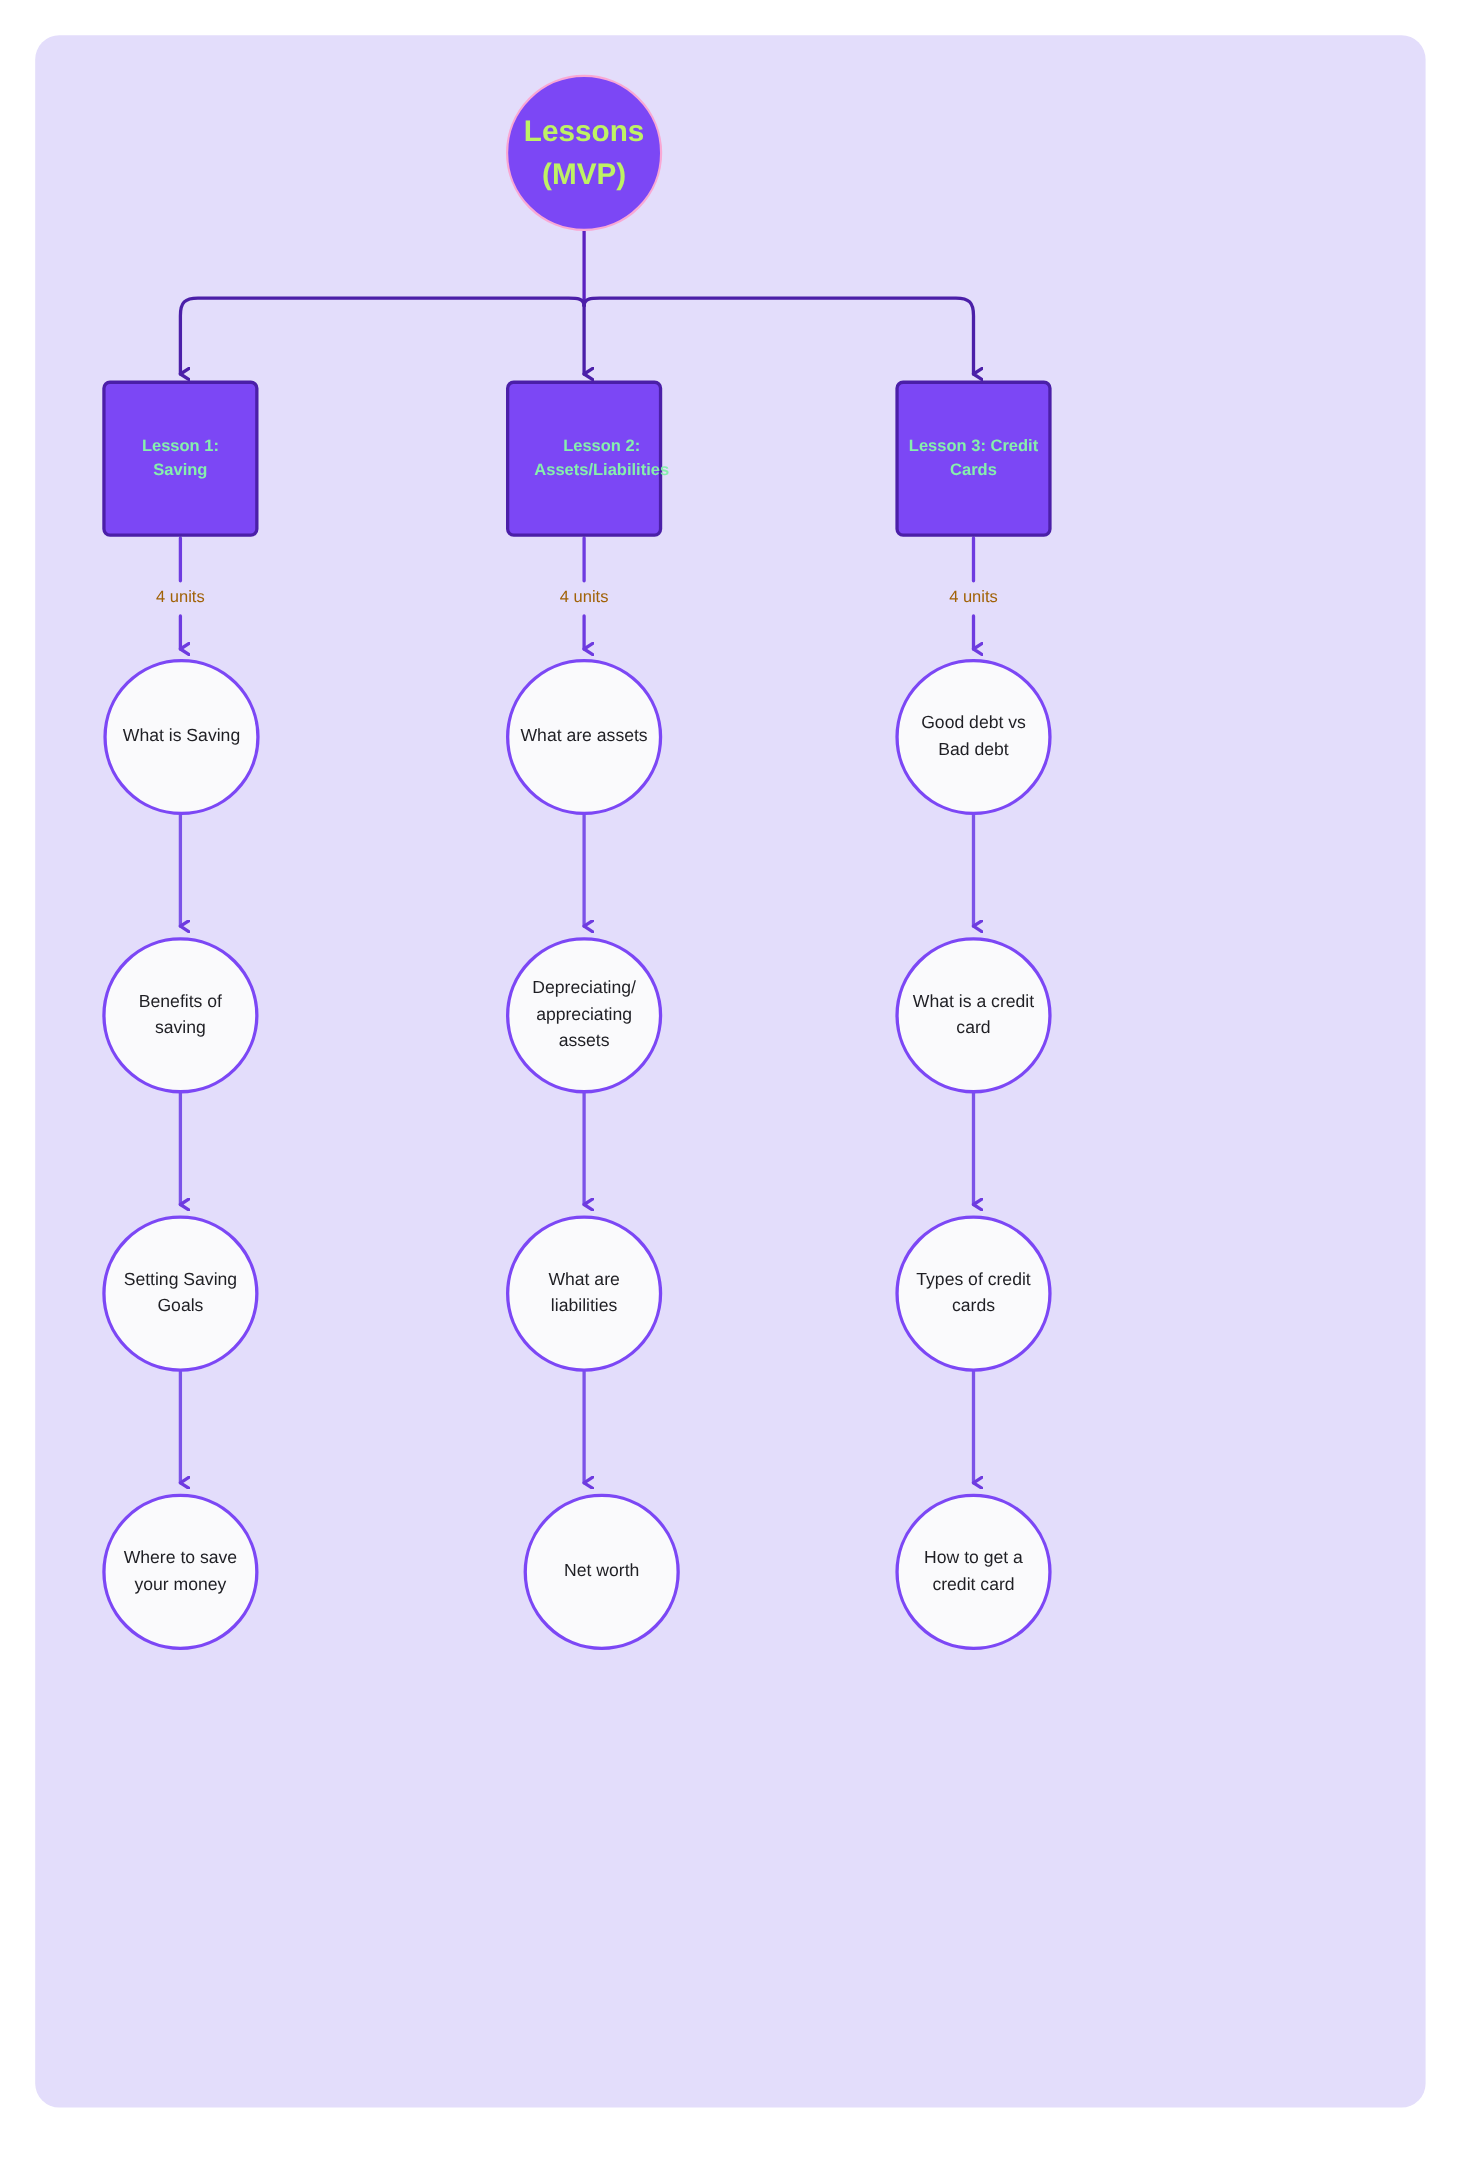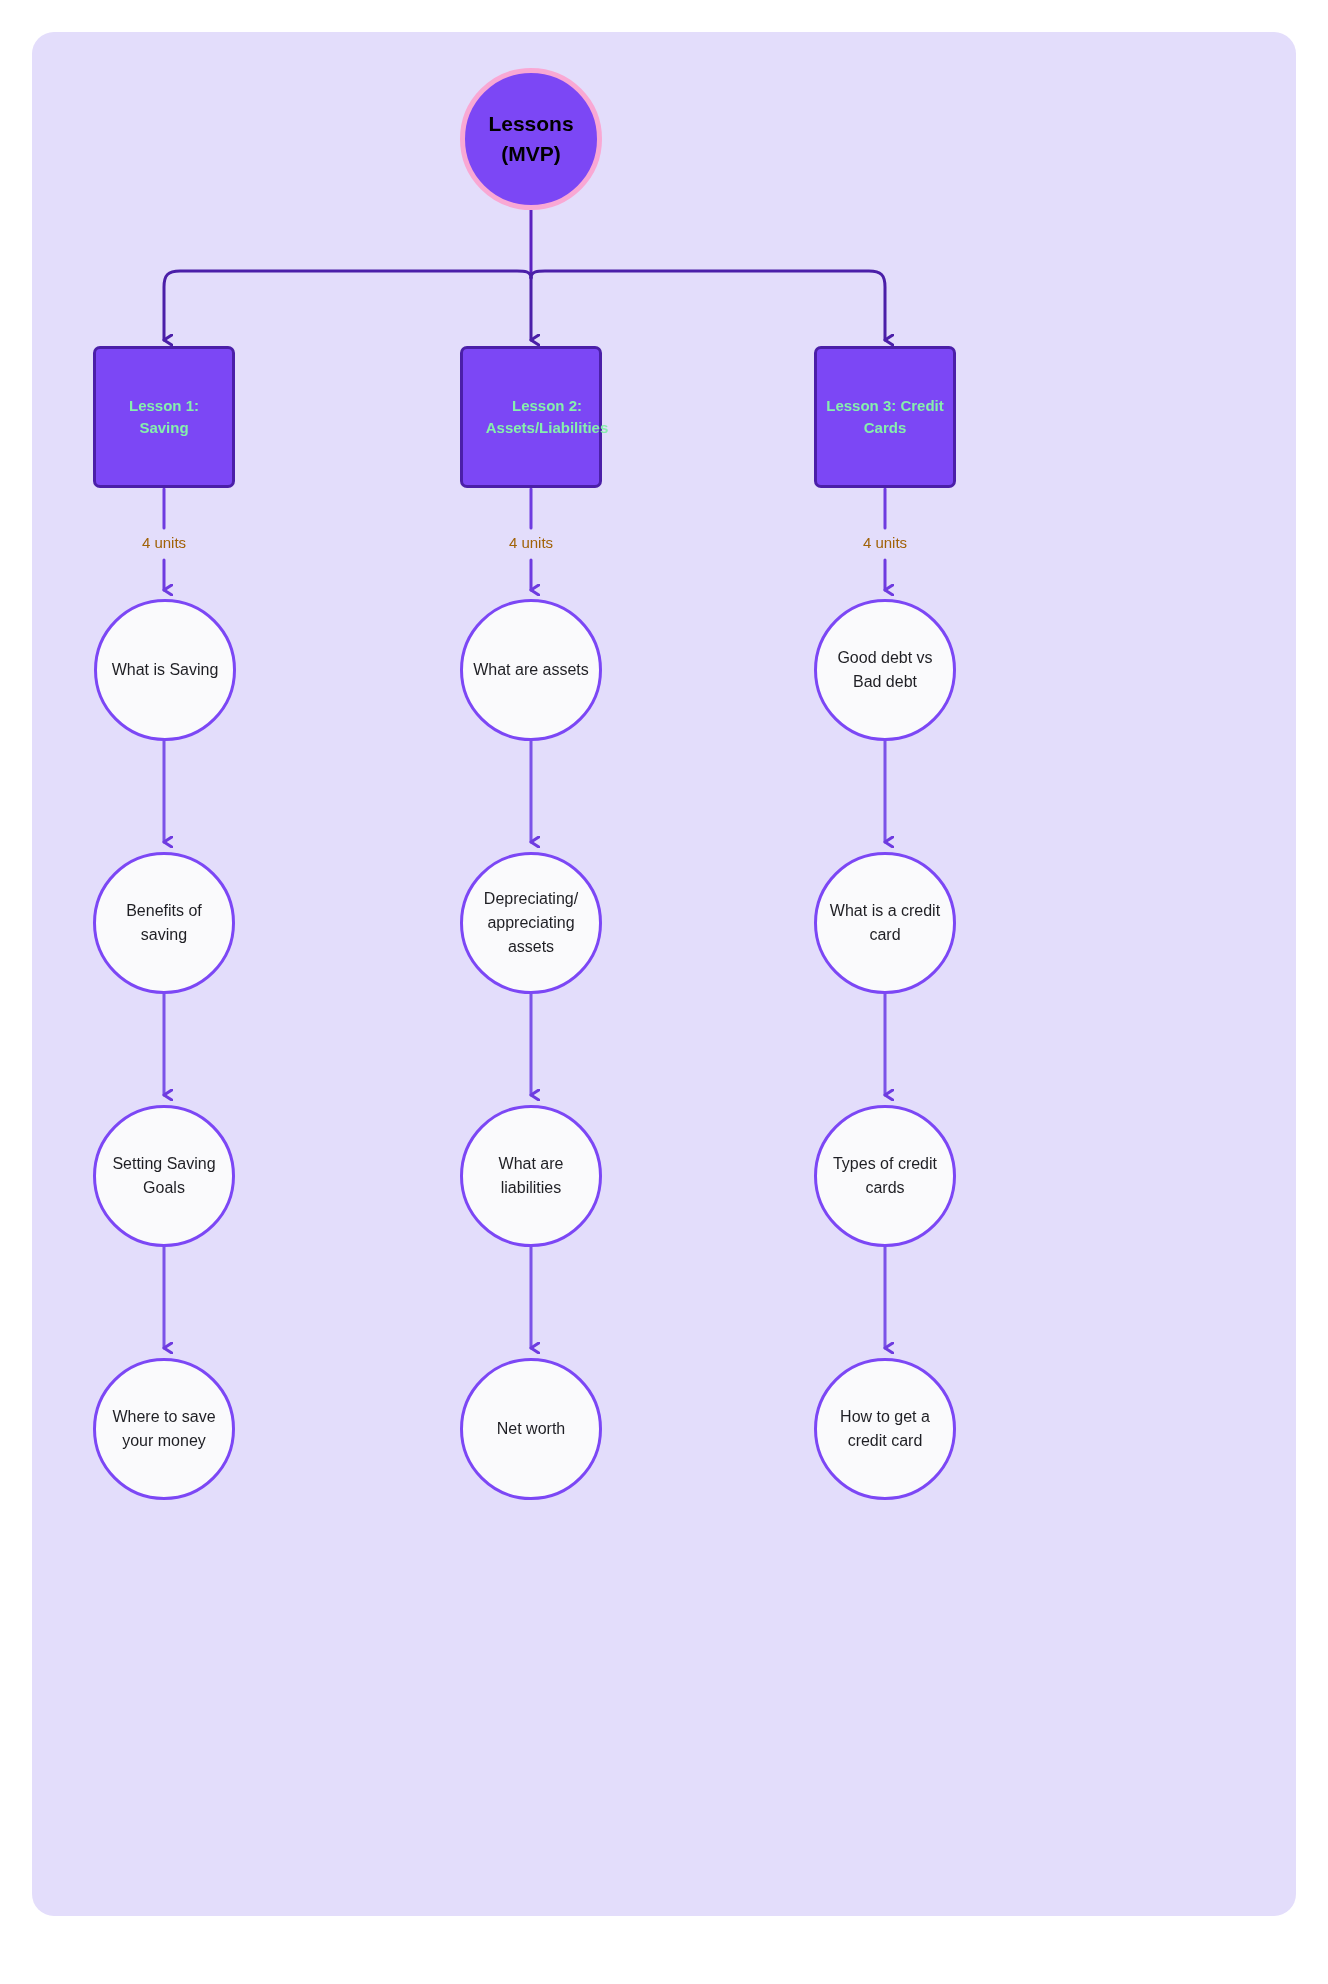--- a/index.html
+++ b/index.html
@@ -4,22 +4,22 @@
 <style>
   html,body{margin:0;padding:0;background:#ffffff;}
   body{width:1328px;height:1984px;font-family:"Liberation Sans",sans-serif;overflow:hidden;}
   #stage{position:relative;width:1328px;height:1984px;background:#ffffff;}
   #panel{position:absolute;left:32px;top:32px;width:1264px;height:1884px;
          background:#E3DDFB;border-radius:22px;}
   #svglayer{position:absolute;left:0;top:0;width:1328px;height:1984px;}
   .node{position:absolute;display:flex;align-items:center;justify-content:center;
         text-align:center;box-sizing:border-box;}
   .root-node{width:142px;height:142px;border-radius:50%;
-        background:#7C47F5;border:5px solid #f9a8d4;
-        color:#000000;font-weight:bold;font-size:21px;line-height:1.45;}
+        background:#7C47F5;border:2px solid #f9a8d4;
+        color:#bef264;font-weight:bold;font-size:27px;line-height:1.45;}
   .lesson-box{width:142px;height:142px;border-radius:7px;
         background:#7C47F5;border:3px solid #4B1FA8;
         color:#86efac;font-weight:bold;font-size:15px;line-height:1.5;}
   .unit-node{width:142px;height:142px;border-radius:50%;
         background:#FAFAFC;border:3px solid #7C47F5;
         color:#1F1F24;font-weight:normal;font-size:16px;line-height:1.5;}
   .edge-label{position:absolute;font-size:15px;color:#a16207;
         text-align:center;width:120px;}
   .nodetext{pointer-events:none;}
 </style>
@@ -130,21 +130,21 @@
       <span>appreciating</span><br>
       <span>assets</span>
     </span>
   </div>
   <div class="node unit-node" style="left:460px;top:1105px;">
     <span class="nodetext">
       <span>What are</span><br>
       <span>liabilities</span>
     </span>
   </div>
-  <div class="node unit-node" style="left:460px;top:1358px;">
+  <div class="node unit-node" style="left:476px;top:1358px;">
     <span class="nodetext">
       <span>Net worth</span>
     </span>
   </div>
 
   <div class="node unit-node" style="left:814px;top:599px;">
     <span class="nodetext">
       <span>Good debt vs</span><br>
       <span>Bad debt</span>
     </span>

